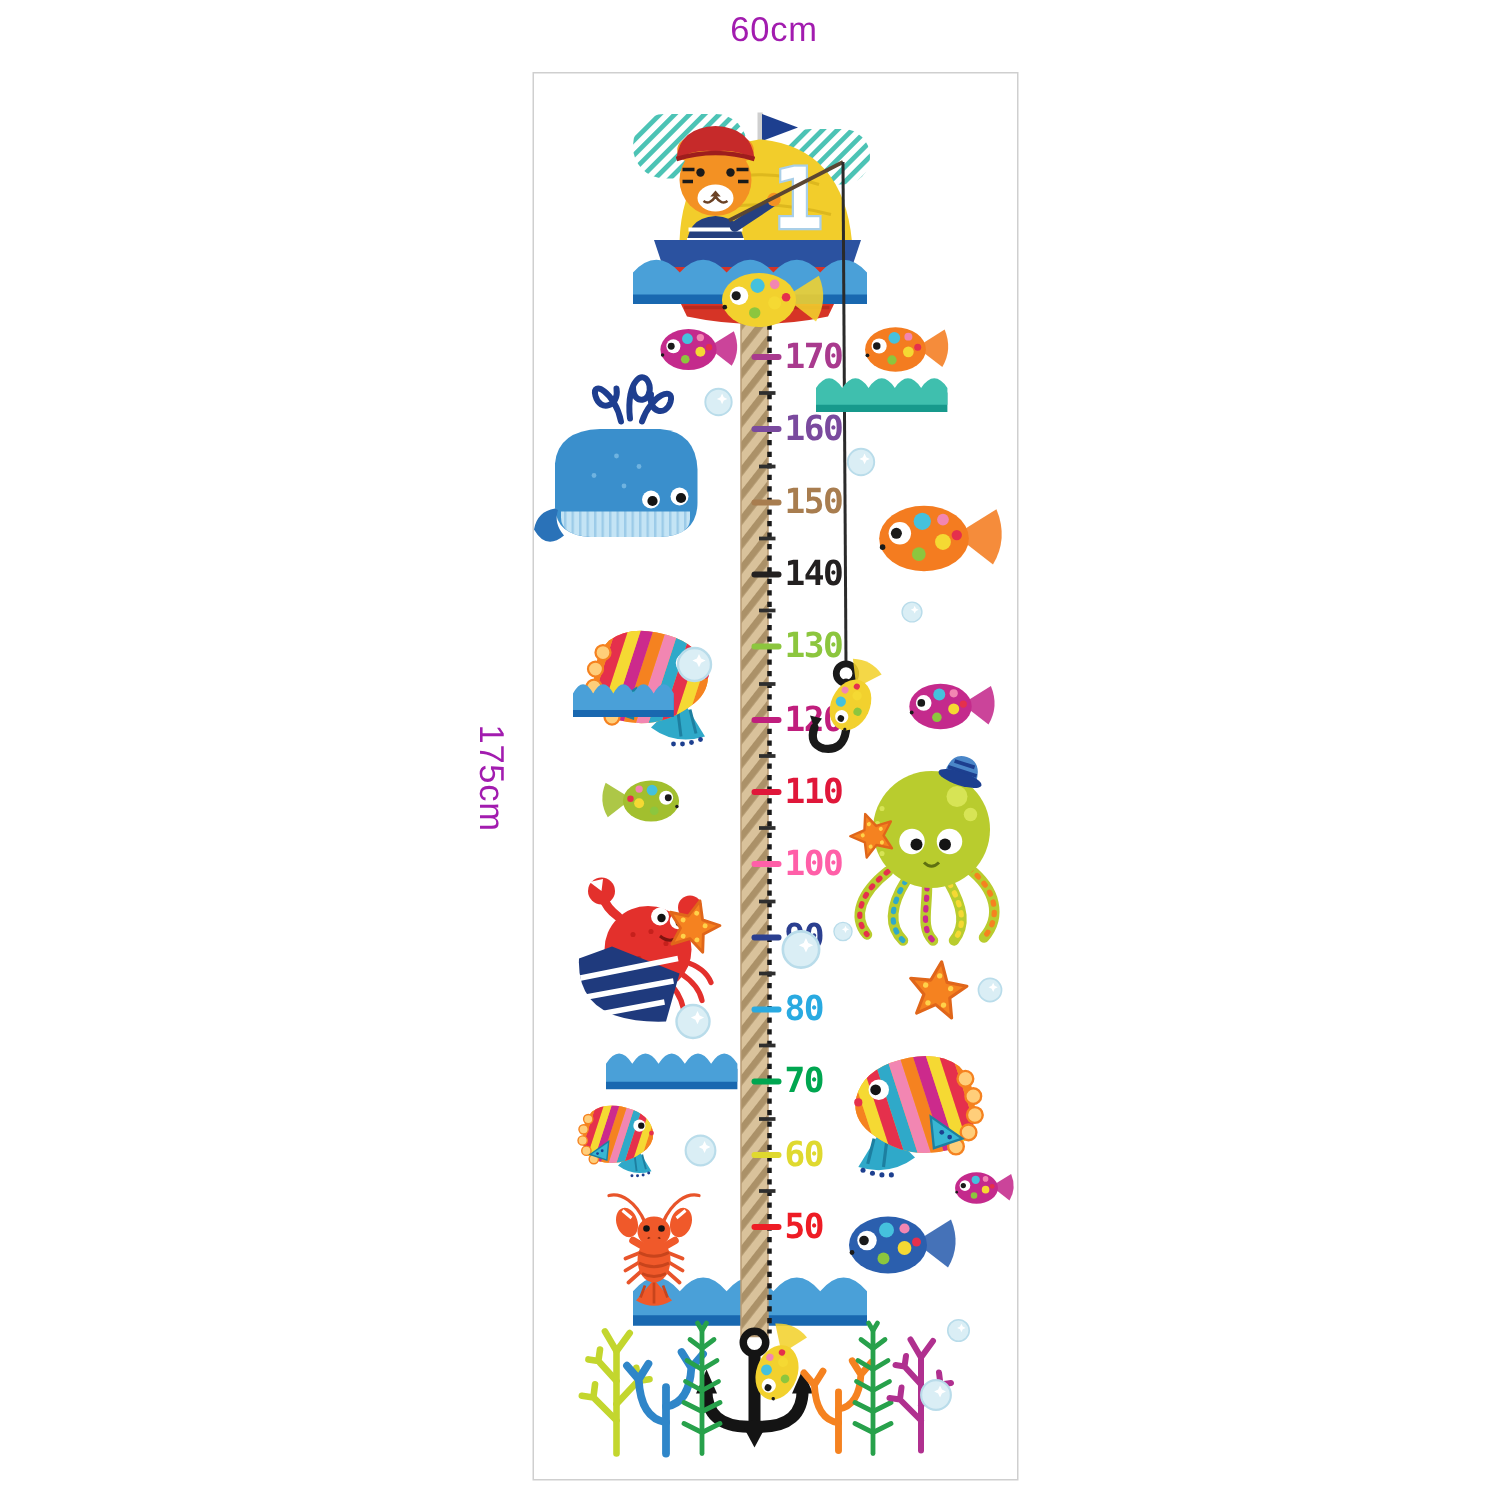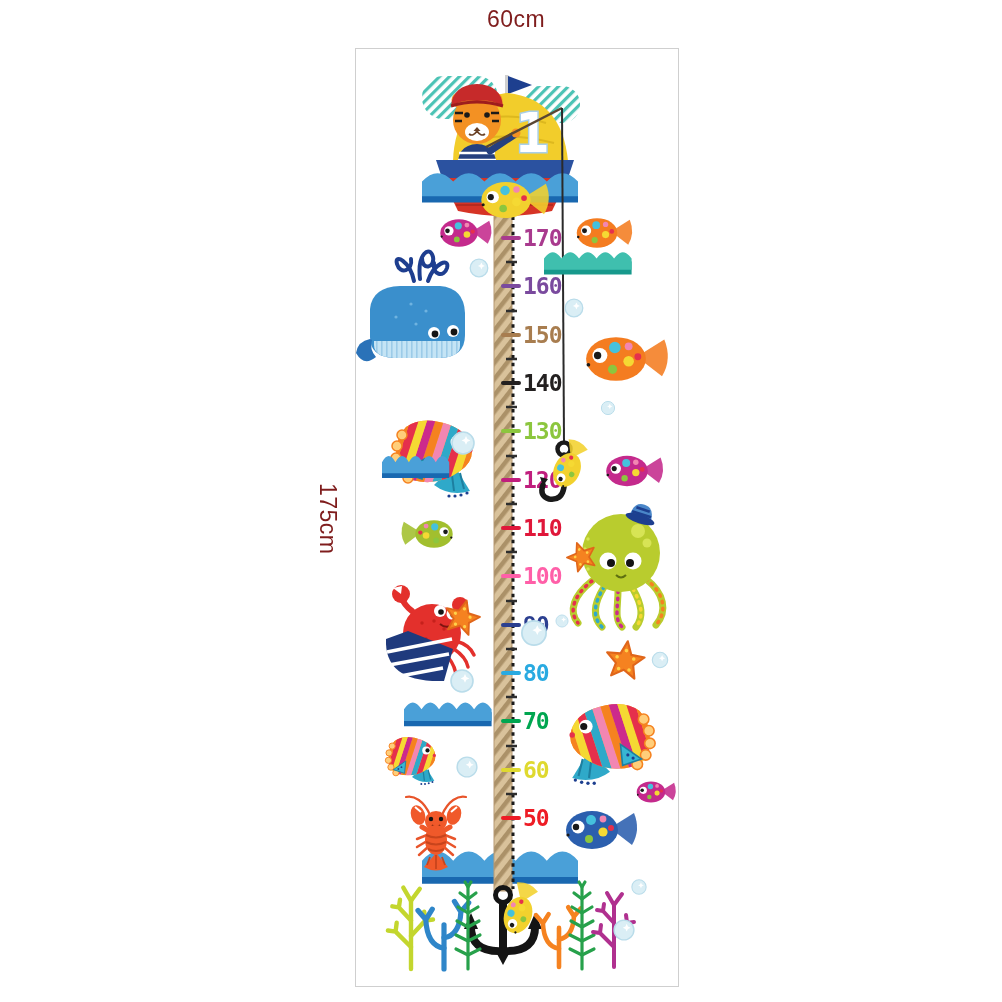--- a/index.html
+++ b/index.html
@@ -1,19 +1,19 @@
 <!DOCTYPE html>
 <html><head>
 <meta charset="utf-8">
 <style>
   *{margin:0;padding:0;box-sizing:border-box}
   html,body{width:1002px;height:1002px;background:#ffffff;overflow:hidden;
     font-family:"Liberation Sans",sans-serif}
   body{position:relative}
-  .dim{position:absolute;color:#7f1d1d;font-size:23px;letter-spacing:.5px}
+  .dim{position:absolute;color:#a21caf;font-size:23px;letter-spacing:.5px}
   #dimW{left:355px;top:6px;width:322px;text-align:center}
   #dimH{left:314px;top:460px;height:118px;writing-mode:vertical-rl;
     display:flex;align-items:center;justify-content:center}
   #sticker{position:absolute;left:355px;top:48px;width:324px;height:939px;
     border:1px solid #cfcfcf;background:#fff}
   svg{display:block}
   .mark{font-family:"DejaVu Sans Mono",monospace;font-weight:700;font-size:23px;letter-spacing:-1px}
   .sailnum{font-family:"DejaVu Sans Mono",monospace;font-weight:700;font-size:56px;
     paint-order:stroke;stroke:#a9cfe8;stroke-width:3px}
 </style>

